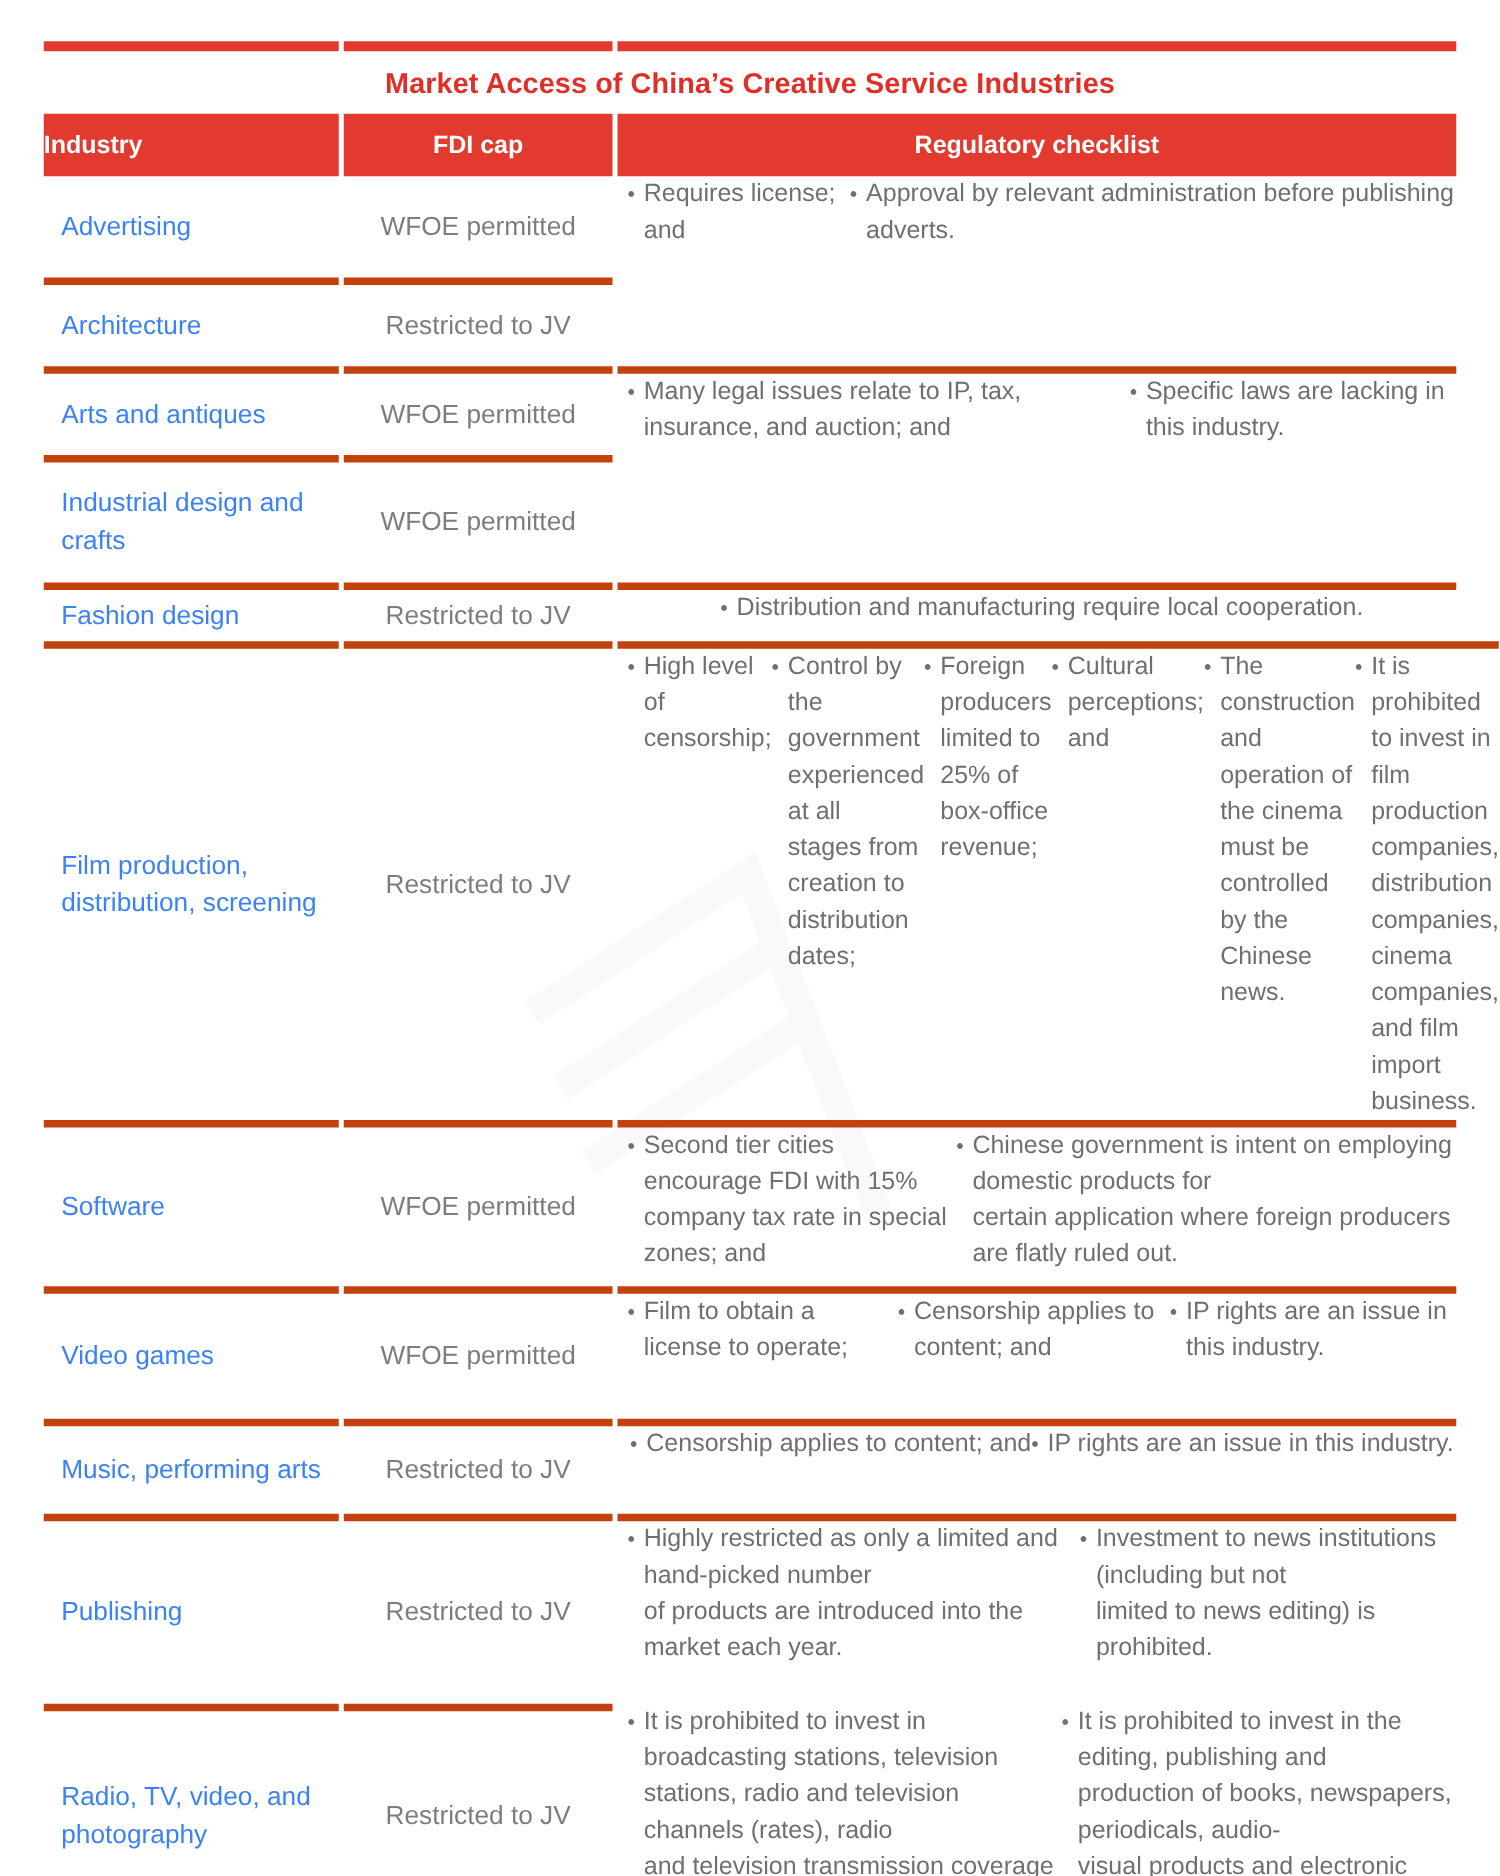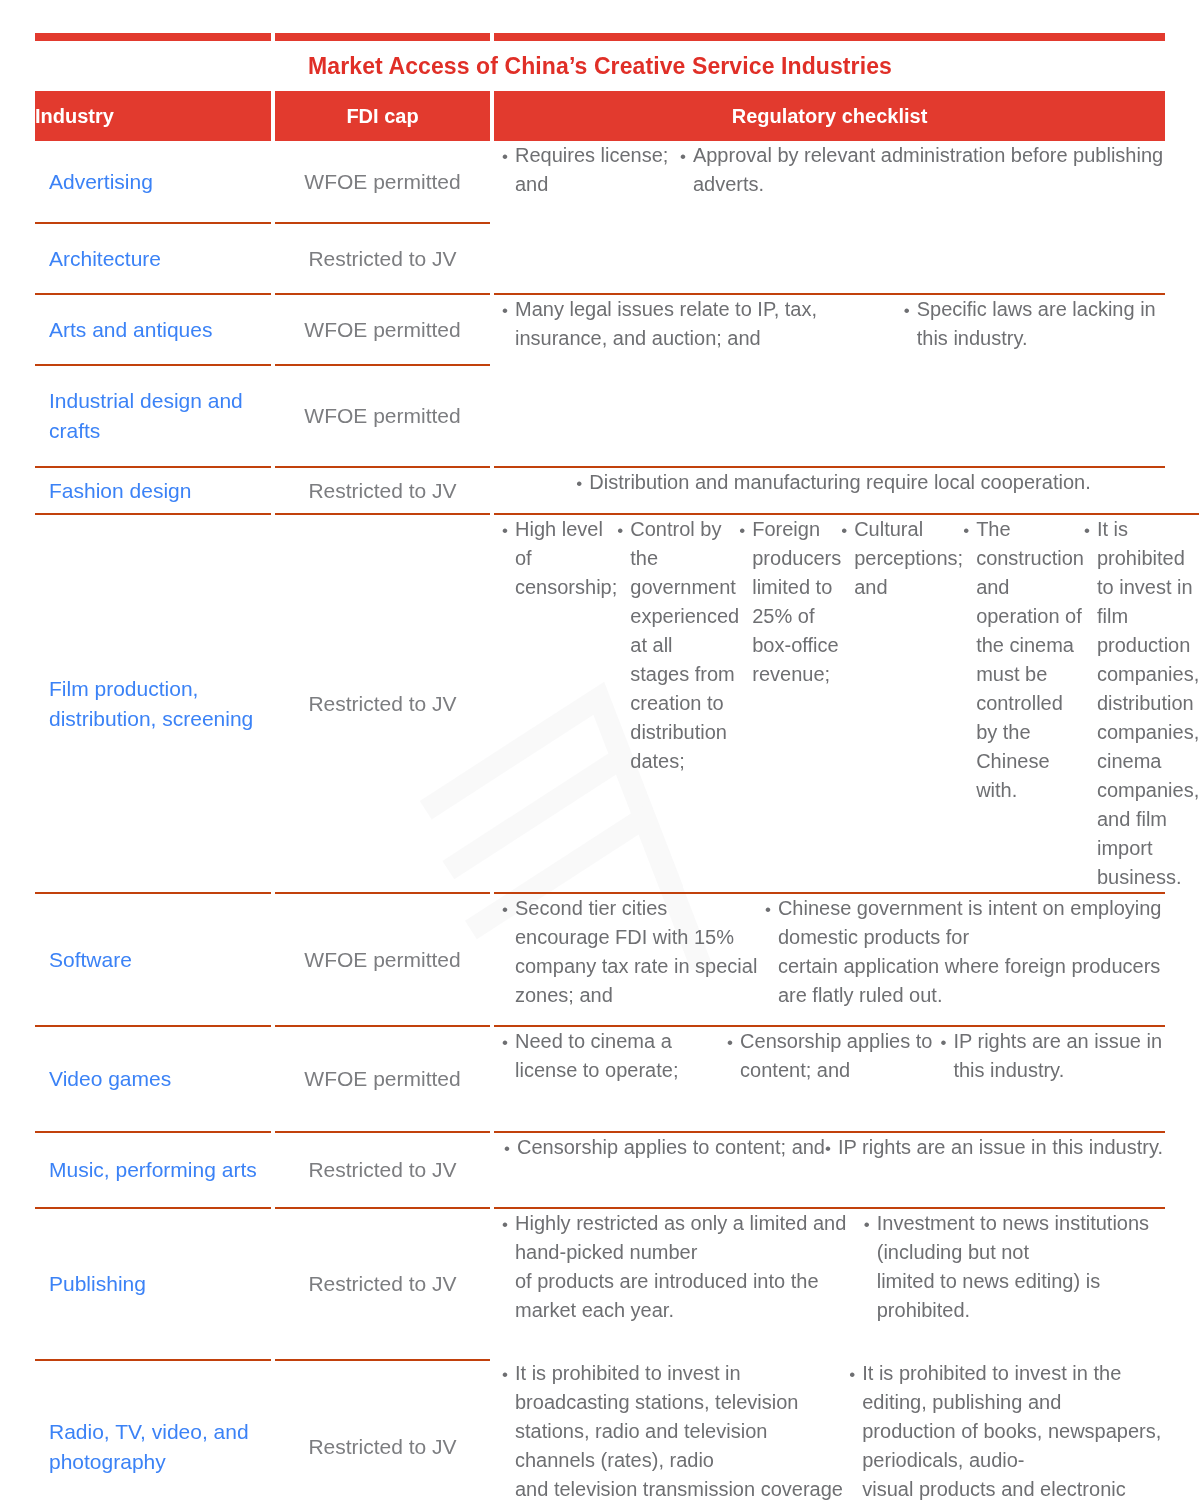--- a/index.html
+++ b/index.html
@@ -53,21 +53,21 @@
   .thead .h-ind{padding-left:0;}
   .thead .h-fdi{justify-content:center;text-align:center;}
   .thead .h-chk{justify-content:center;}
   
   .row{
     display:grid;
     grid-template-columns:236px 215px 1fr;
     column-gap:4px;
   }
   .row .cell{box-sizing:border-box;}
-  .row + .row .cell{border-top:2px solid #c2410c;}
+  .row + .row .cell{border-top:6px solid #c2410c;}
   .row.no-chk-border .c-chk{border-top:none;}
   .c-ind{
     display:flex;align-items:center;
     padding-left:14px;
     color:#3b82f6;
     font-size:21px;
     line-height:30px;
   }
   .c-fdi{
     display:flex;align-items:center;justify-content:center;
@@ -240,21 +240,21 @@
             <span class="bullet"></span>
             <span class="chk-text">Foreign producers limited to 25% of box-office revenue;</span>
           </div>
         <div class="chk-item">
             <span class="bullet"></span>
             <span class="chk-text">Cultural perceptions; and</span>
           </div>
         <div class="chk-item">
             <span class="bullet"></span>
             <span class="chk-text">The construction and operation of the cinema
-must be controlled by the Chinese with.</span>
+must be controlled by the Chinese news.</span>
           </div>
         <div class="chk-item">
             <span class="bullet"></span>
             <span class="chk-text">It is prohibited to invest in film production companies, distribution
 companies, cinema companies, and film import business.</span>
           </div>
       </div>
     </div>
 
     <div class="row">
@@ -281,21 +281,21 @@
     <div class="row">
       <div class="cell c-ind">
           <span>Video games</span>
         </div>
       <div class="cell c-fdi">
           <span>WFOE permitted</span>
         </div>
       <div class="cell c-chk">
         <div class="chk-item">
             <span class="bullet"></span>
-            <span class="chk-text">Need to cinema a license to operate;</span>
+            <span class="chk-text">Film to obtain a license to operate;</span>
           </div>
         <div class="chk-item">
             <span class="bullet"></span>
             <span class="chk-text">Censorship applies to content; and</span>
           </div>
         <div class="chk-item">
             <span class="bullet"></span>
             <span class="chk-text">IP rights are an issue in this industry.</span>
           </div>
       </div>

